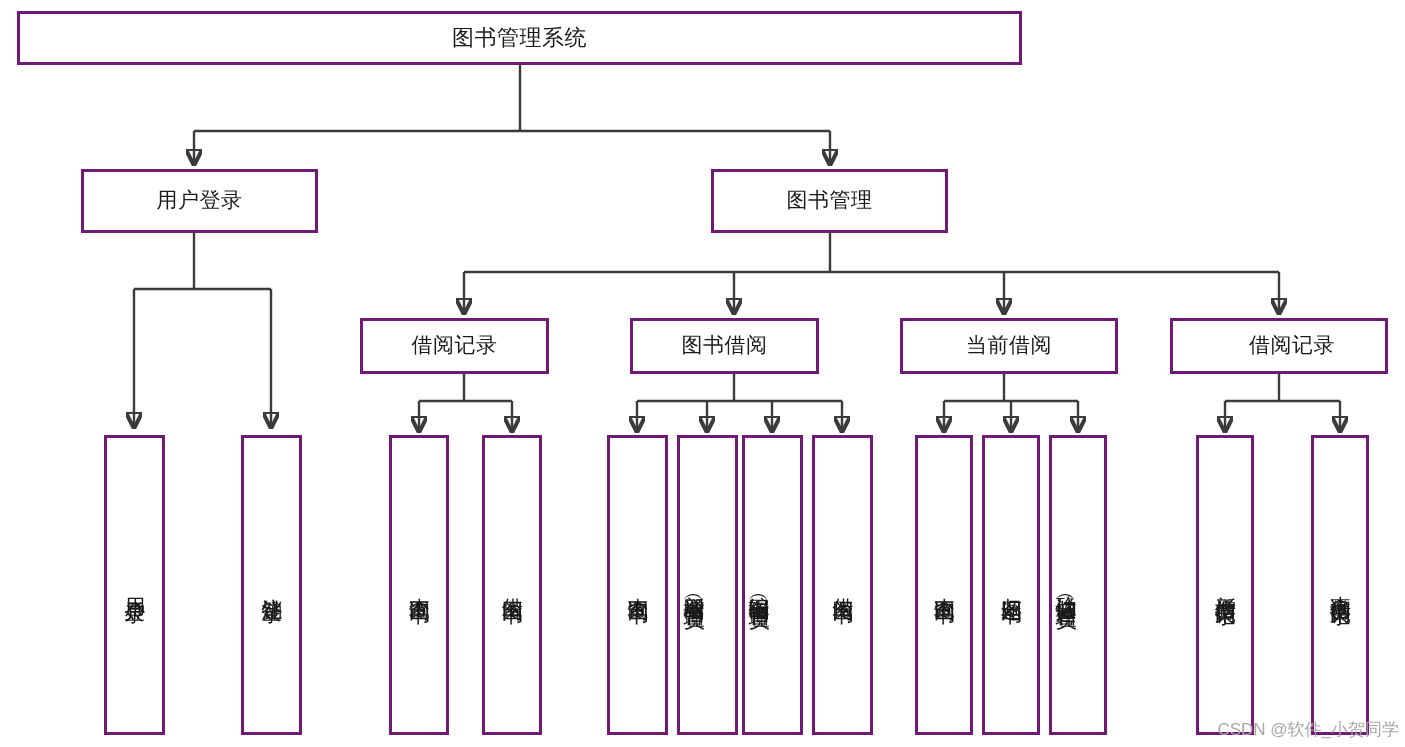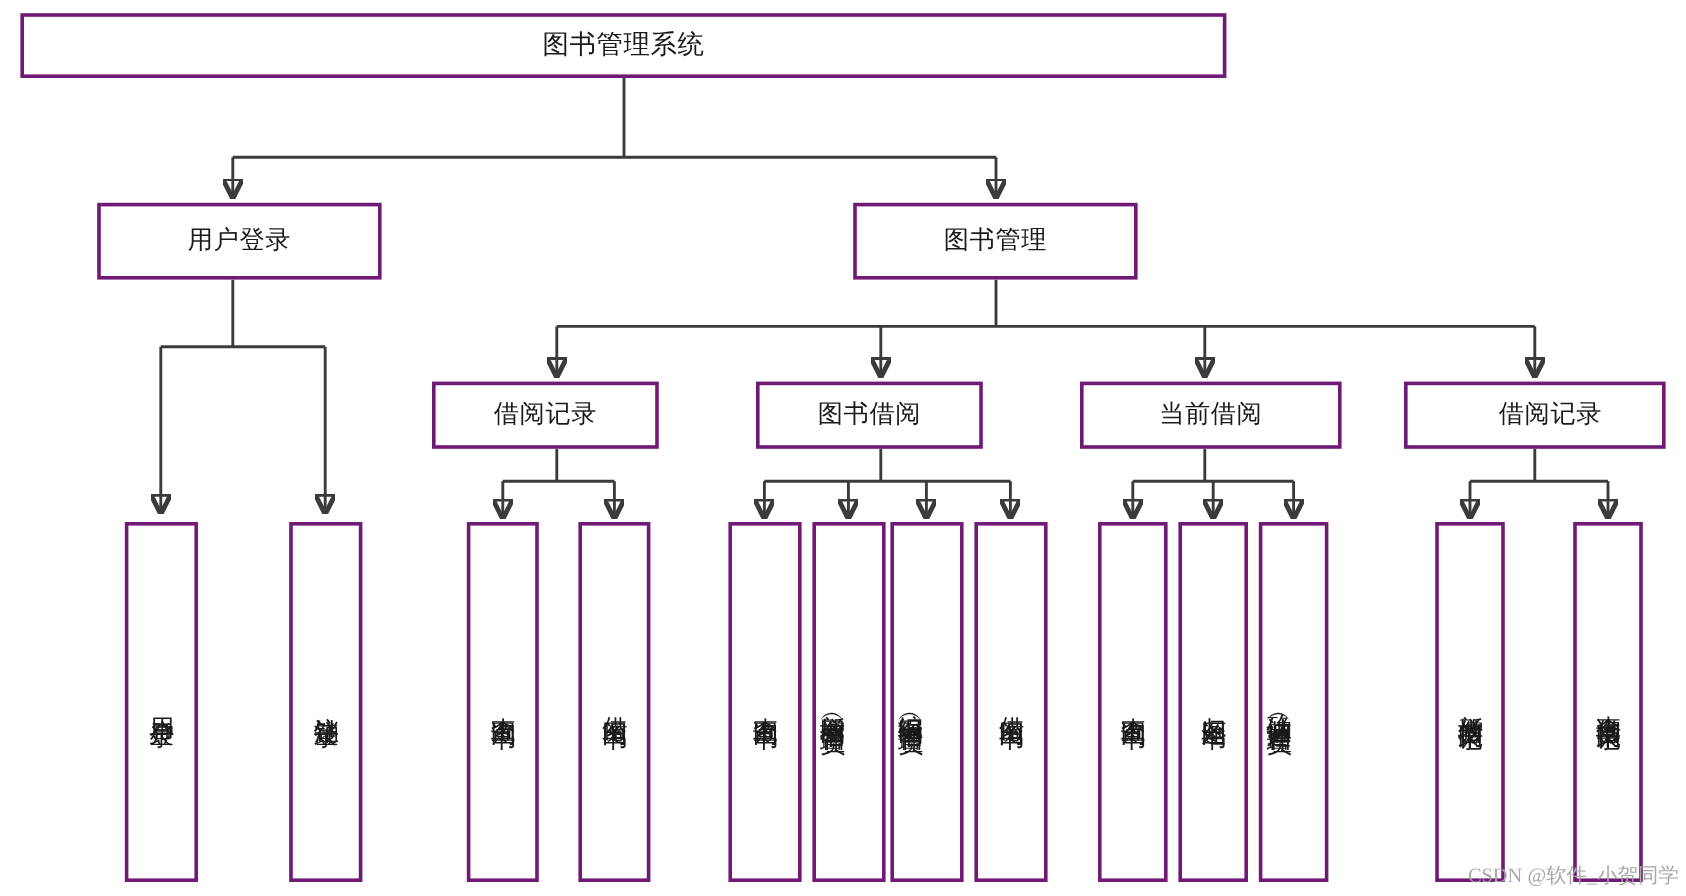--- a/index.html
+++ b/index.html
@@ -75,21 +75,21 @@
 
   
   #watermark {
     position: absolute;
     right: 6px;
     bottom: 6px;
     font-size: 17px;
     color: #a8a8a8;
     white-space: nowrap;
     z-index: 6;
-    font-family: Liberation Serif, serif;
+    font-family: Liberation Sans, sans-serif;
   }
 </style>
 </head>
 <body>
 
 <div id="canvas">
 
   <svg class="edge-svg" viewBox="0 0 1405 747">
     <defs>
       <marker id="arrow" viewBox="0 0 10 10" refX="9" refY="5" markerWidth="7" markerHeight="7" orient="auto-start-reverse">

